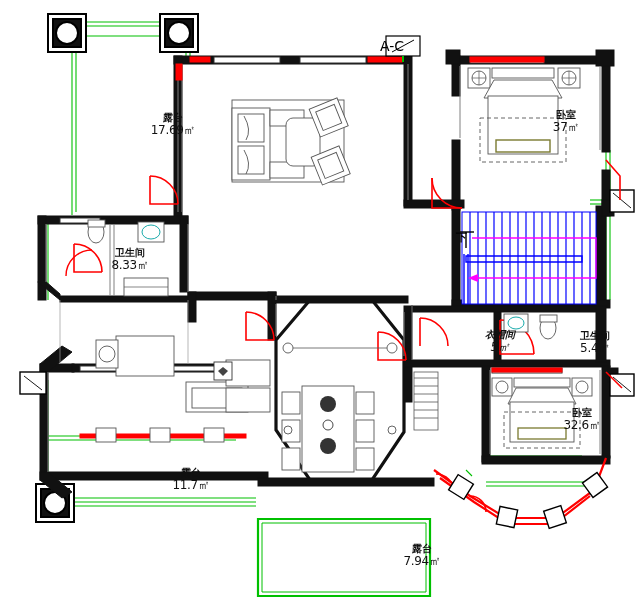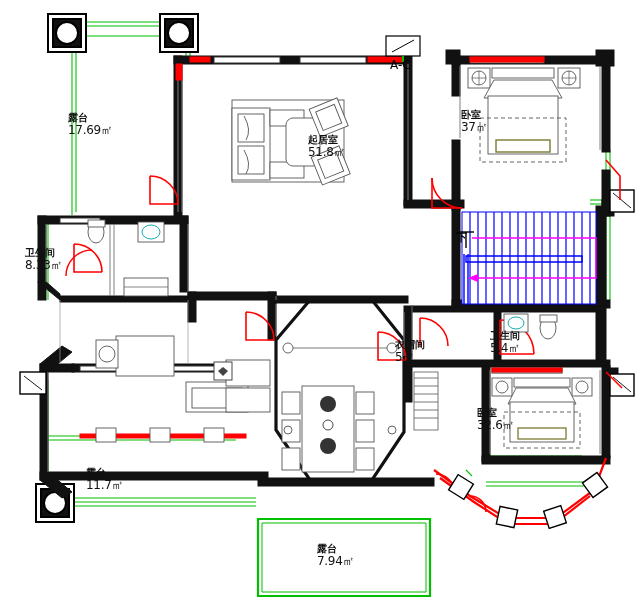--- a/index.html
+++ b/index.html
@@ -1,20 +1,20 @@
 <!DOCTYPE html>
 <html><head>
 <meta charset="utf-8">
 <style>
   html,body{margin:0;padding:0;background:#ffffff;}
   body{font-family:"DejaVu Sans","Liberation Sans",sans-serif;}
   #plan{position:relative;width:640px;height:603px;background:#ffffff;overflow:hidden;}
   #plan svg{position:absolute;left:0;top:0;}
-  .rl{position:absolute;color:#111;line-height:1.08;
-      font-family:"DejaVu Sans","Liberation Sans",sans-serif;white-space:nowrap;}
+  .rl{position:absolute;text-align:center;color:#111;line-height:1.08;
+      font-family:"DejaVu Sans","Liberation Sans",sans-serif;white-space:nowrap;margin-left:45px;}
   .rl .nm{font-size:10px;font-weight:700;display:block;}
   .rl .ar{font-size:12px;display:block;letter-spacing:-.3px;}
   .dirlabel{position:absolute;font-size:11px;font-weight:700;color:#000;}
 </style>
 </head>
 <body>
 
 <div id="plan">
 
 <svg width="640" height="603" viewBox="0 0 640 603">
@@ -399,33 +399,29 @@
     <path d="M60 300 L60 364"></path>
     <path d="M188 300 L188 364"></path>
   </g>
 
 </svg>
 
 <div class="rl" id="lbl0" style="left: 68px; top: 113px; width: 120px;">
   <span class="nm">露台</span>
   <span class="ar">17.69㎡</span>
 </div>
-<div class="rl" id="lbl1" style="left: 308px; top: 135px; width: 120px;">
-  <span class="nm">起居室</span>
-  <span class="ar">51.8㎡</span>
-</div>
 <div class="rl" id="lbl2" style="left: 461px; top: 110px; width: 120px;">
   <span class="nm">卧室</span>
   <span class="ar">37㎡</span>
 </div>
 <div class="rl" id="lbl3" style="left: 25px; top: 248px; width: 120px;">
   <span class="nm">卫生间</span>
   <span class="ar">8.33㎡</span>
 </div>
-<div class="rl" id="lbl6" style="left: 395px; top: 340px; width: 120px;">
+<div class="rl" id="lbl6" style="left: 395px; top: 330px; width: 120px; font-style: italic;">
   <span class="nm">衣帽间</span>
   <span class="ar">5㎡</span>
 </div>
 <div class="rl" id="lbl7" style="left: 490px; top: 331px; width: 120px;">
   <span class="nm">卫生间</span>
   <span class="ar">5.4㎡</span>
 </div>
 <div class="rl" id="lbl8" style="left: 477px; top: 408px; width: 120px;">
   <span class="nm">卧室</span>
   <span class="ar">32.6㎡</span>
@@ -434,15 +430,15 @@
   <span class="nm">露台</span>
   <span class="ar">11.7㎡</span>
 </div>
 <div class="rl" id="lbl10" style="left: 317px; top: 544px; width: 120px;">
   <span class="nm">露台</span>
   <span class="ar">7.94㎡</span>
 </div>
 
 <div class="dirlabel" id="stairdir" style="left:456px;top:230px;">下</div>
 
-<div style="position:absolute;left:390px;top:38px;font-size:12px;color:#000;margin-top:20px;">A-C</div>
+<div style="position:absolute;left:380px;top:38px;font-size:14px;color:#000;">A-C</div>
 
 </div>
 
 </body></html>

